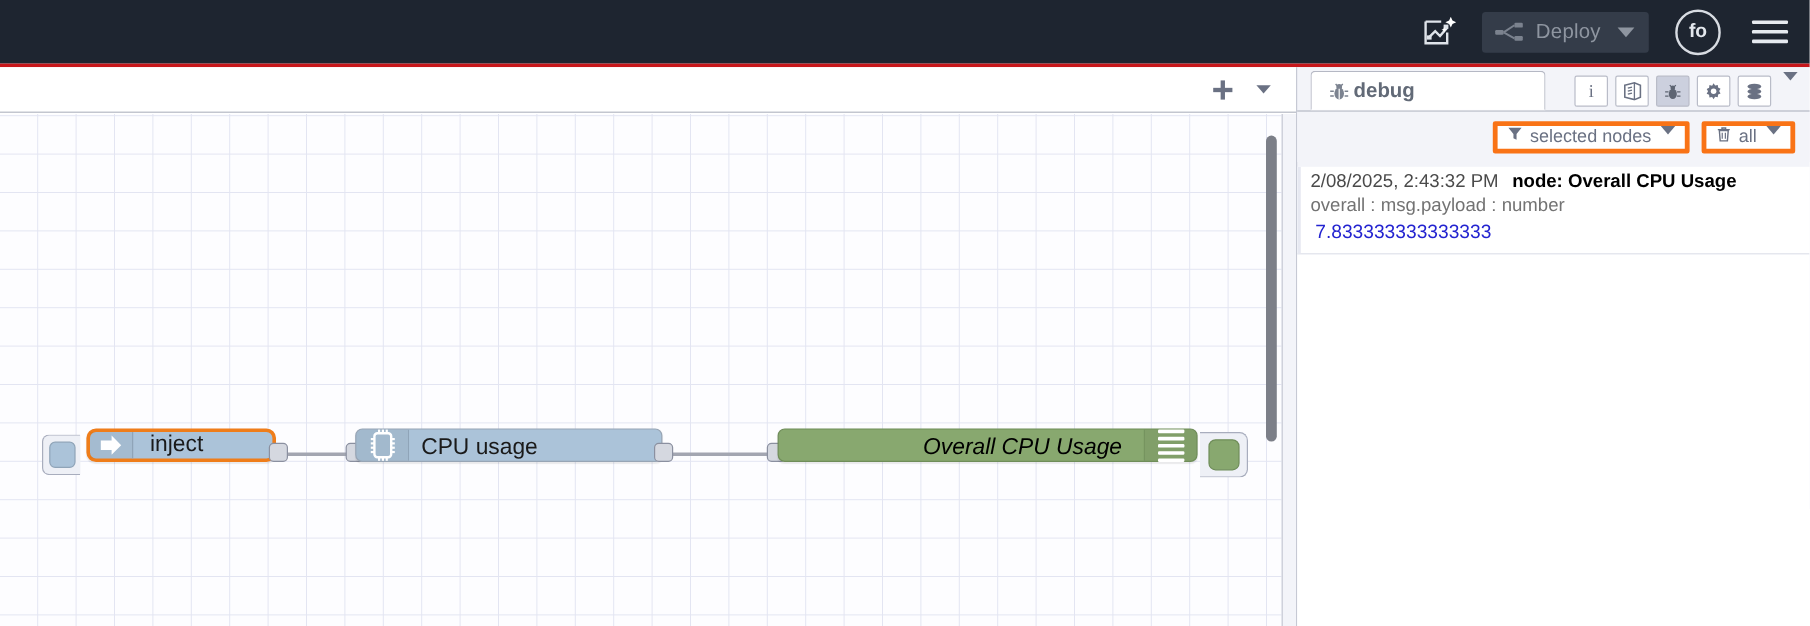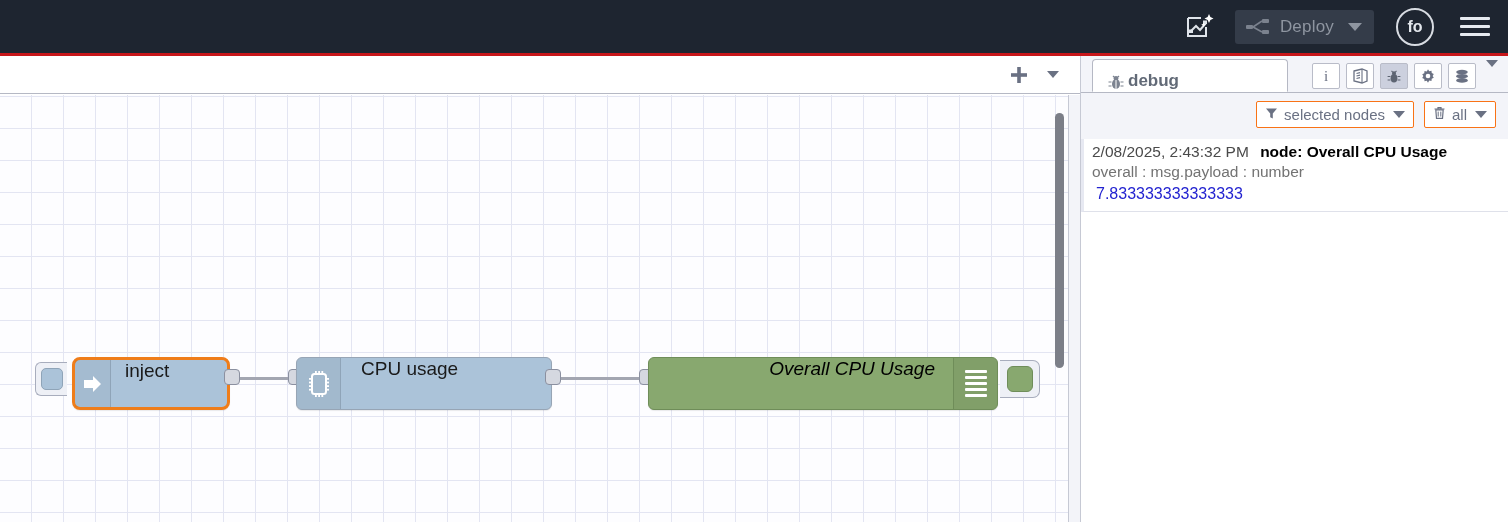--- a/index.html
+++ b/index.html
@@ -102,24 +102,24 @@
   .canvas-right-edge {
     position: absolute; left: 1068px; top: 95px;
     width: 12px; height: 427px;
     background: #f3f4f9;
     border-left: 1px solid #c6c9d4;
   }
 
   
   .node {
     position: absolute;
-    height: 53px;
+    height: 28px;
     border: 1px solid #97a5b5;
     border-radius: 6px;
-    display: flex; align-items: flex-start;
+    display: flex; align-items: flex-end;
     cursor: pointer;
     box-shadow: 0 1px 1px rgba(0,0,0,.08);
   }
   .node-label { font-size: 19px; color: #1a1a1a; white-space: nowrap; }
 
   
   .node-inject {
     left: 72px; top: 357px; width: 158px;
     background: #abc3d9;
     border: 3px solid #ef7d1a;
@@ -157,21 +157,21 @@
     left: 296px; top: 357px; width: 256px;
     background: #abc3d9;
   }
   .cpu-icon-cell {
     width: 44px; height: 100%;
     display: flex; align-items: center; justify-content: center;
     border-right: 1px solid #8fa4b8;
     background: rgba(0,0,0,0.05);
     border-radius: 5px 0 0 5px;
   }
-  .node-cpu .node-label { margin-left: 20px; }
+  .node-cpu .node-label { margin-left: 10px; }
 
   
   .node-debug {
     left: 648px; top: 357px; width: 350px;
     background: #88a86f;
     border: 1px solid #6f8d59;
   }
   .debug-label {
     flex: 1; text-align: right; padding-right: 18px;
     font-style: italic; font-size: 19px; color: #000000;
@@ -230,21 +230,21 @@
     display: flex; align-items: flex-end;
     border-bottom: 1px solid #b5b8c4;
   }
   .sb-tab {
     margin-left: 11px;
     width: 196px; height: 33px;
     background: #fff;
     border: 1px solid #b5b8c4;
     border-bottom: 1px solid #fff;
     border-radius: 4px 4px 0 0;
-    display: flex; align-items: flex-end;
+    display: flex; align-items: center;
     padding-left: 14px;
     font-size: 17px; font-weight: bold; color: #626a77;
     cursor: pointer;
   }
   .bug-icon { margin-right: 3px; display: flex; }
   .sb-tools {
     margin-left: auto; display: flex; align-items: center;
     padding-bottom: 3px; padding-right: 10px;
   }
   .sb-tool {
@@ -259,24 +259,24 @@
   .sb-tool-caret { margin-left: 10px; cursor: pointer; }
 
   .sb-filterrow {
     height: 42px;
     display: flex; align-items: center; justify-content: flex-end;
     padding-right: 12px;
     background: #f3f4f9;
   }
   .pill {
     height: 27px;
-    border: 1px solid #f97316;
+    border: 4px solid #f97316;
     background: #fff;
     border-radius: 2px;
-    display: flex; align-items: center;
+    display: flex; align-items: flex-start;
     padding: 0 8px;
     margin-left: 10px;
     color: #6a7183; font-size: 15px;
     cursor: pointer;
   }
   .pill-label { margin: 0 8px 0 6px; }
 
   .sb-messages {
     position: absolute; left: 0; top: 83px;
     width: 427px; height: 383px;

